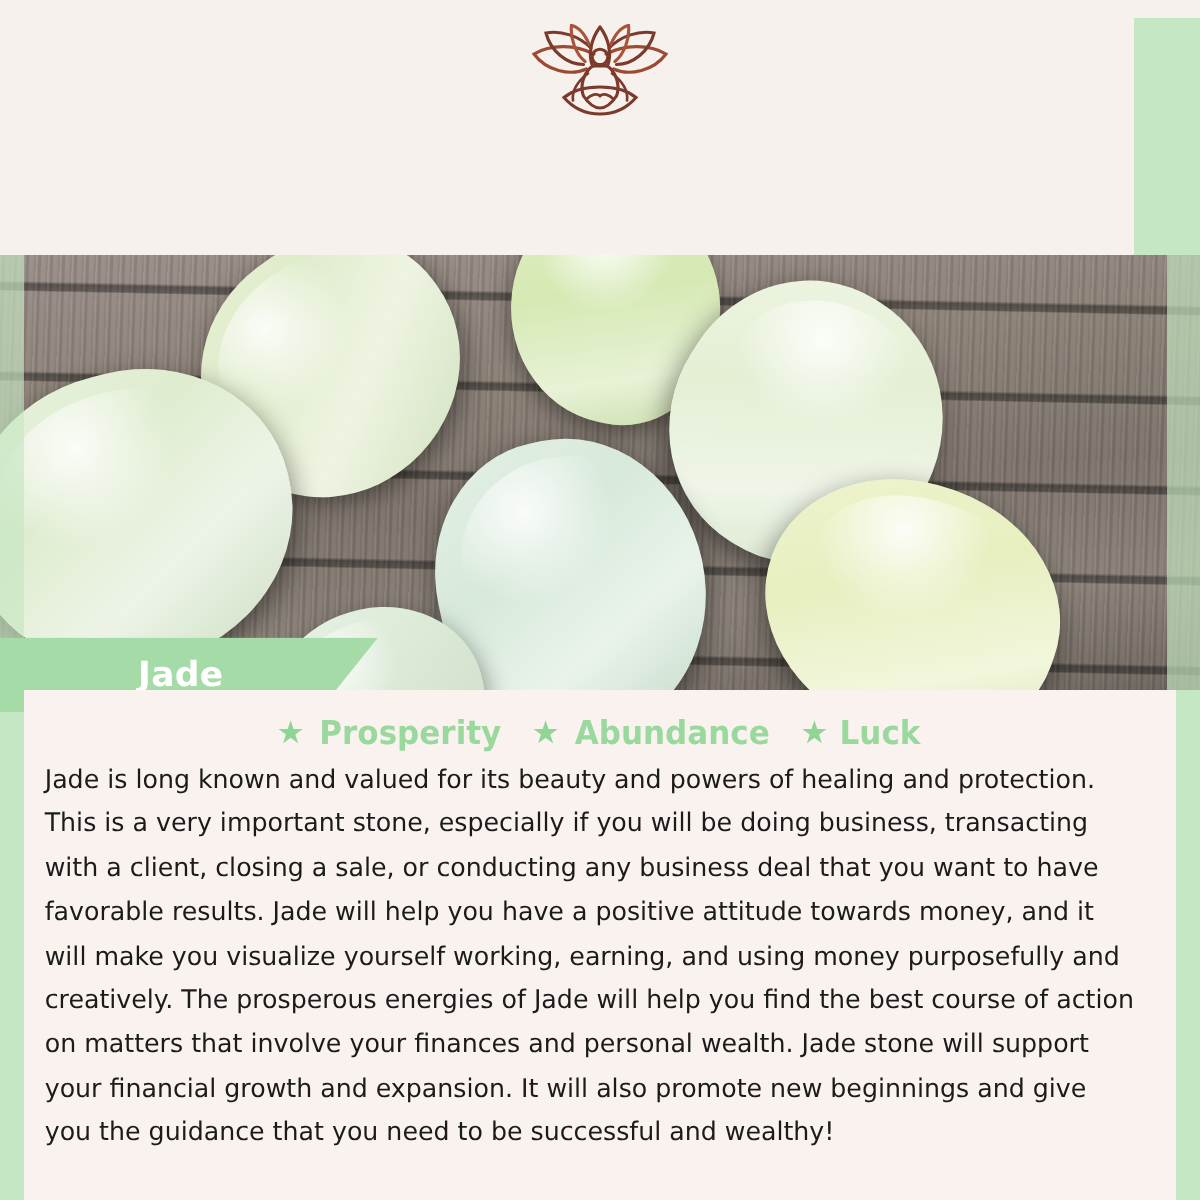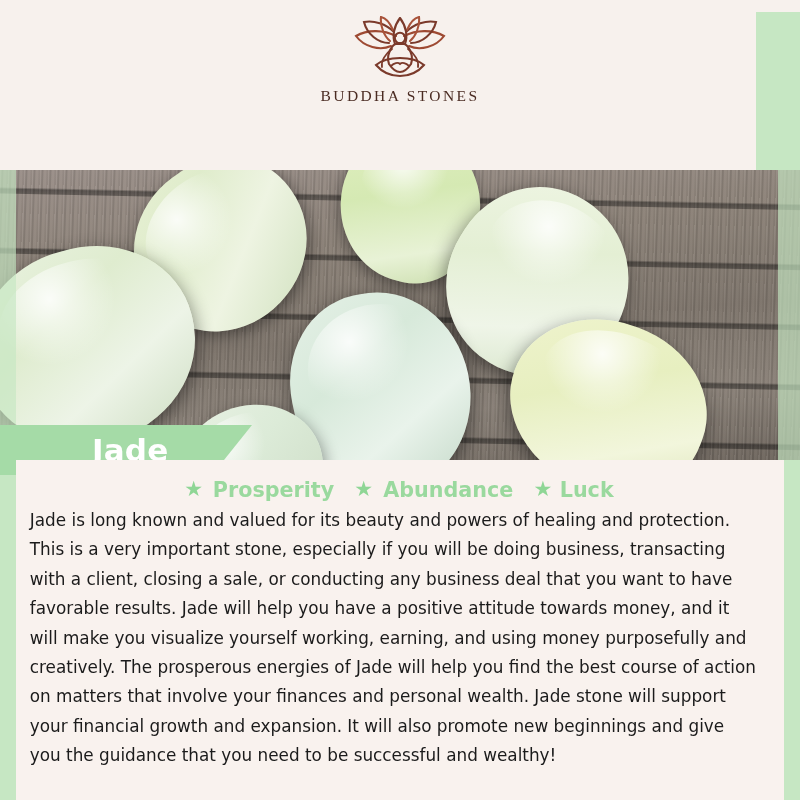--- a/index.html
+++ b/index.html
@@ -155,21 +155,21 @@
     background: #a5dba7;
     z-index: 5;
     clip-path: polygon(0 0, 100% 0, 100% 0, 212px 100%, 0 100%);
     display: flex;
     align-items: center;
   }
 
   .jade-band-label {
     font-family: "DejaVu Sans", sans-serif;
     font-weight: bold;
-    font-size: 31px;
+    font-size: 23px;
     color: #ffffff;
     margin-left: 92px;
     letter-spacing: 0.2px;
   }
 
   
   .edge-left, .edge-right {
     position: absolute;
     top: 170px;
     height: 290px;
@@ -270,21 +270,20 @@
         <path d="M50 31 C52 28 55 27 58 27 C61 27 64 28 66 31 C70 36 71 43 69 48 C65 54 61 56 58 56 C55 56 51 54 47 48 C45 43 46 36 50 31 Z" stroke="#7b3a2b"></path>
 
         <path d="M34 49 C40 44 48 42 58 42 C68 42 76 44 82 49 C76 56 68 60 58 60 C48 60 40 56 34 49 Z" stroke="#7b3a2b"></path>
 
         <path d="M49 50 C52 47 56 46 58 48 C60 46 64 47 67 50" stroke="#7b3a2b" stroke-width="1.8"></path>
 
         <path d="M50 33 C43 38 39 45 40 51" stroke="#7b3a2b" stroke-width="1.8"></path>
         <path d="M66 33 C73 38 77 45 76 51" stroke="#7b3a2b" stroke-width="1.8"></path>
       </g>
     </svg>
-    <div class="logo-wordmark">BUDDHA STONES</div>
   </div>
 
 
   <div class="photo">
     <div class="wood"></div>
 
     <div class="stone" style="left:132px; top:-8px; width:178px; height:166px; border-radius:50% 46% 52% 48%;
                 transform:rotate(-36deg);
                 background:linear-gradient(148deg,#e7f0d4 0%,#dfeccb 30%,#eef4e2 60%,#cfe0bd 100%);
                 box-shadow:0 5px 16px rgba(0,0,0,0.42);"></div>

